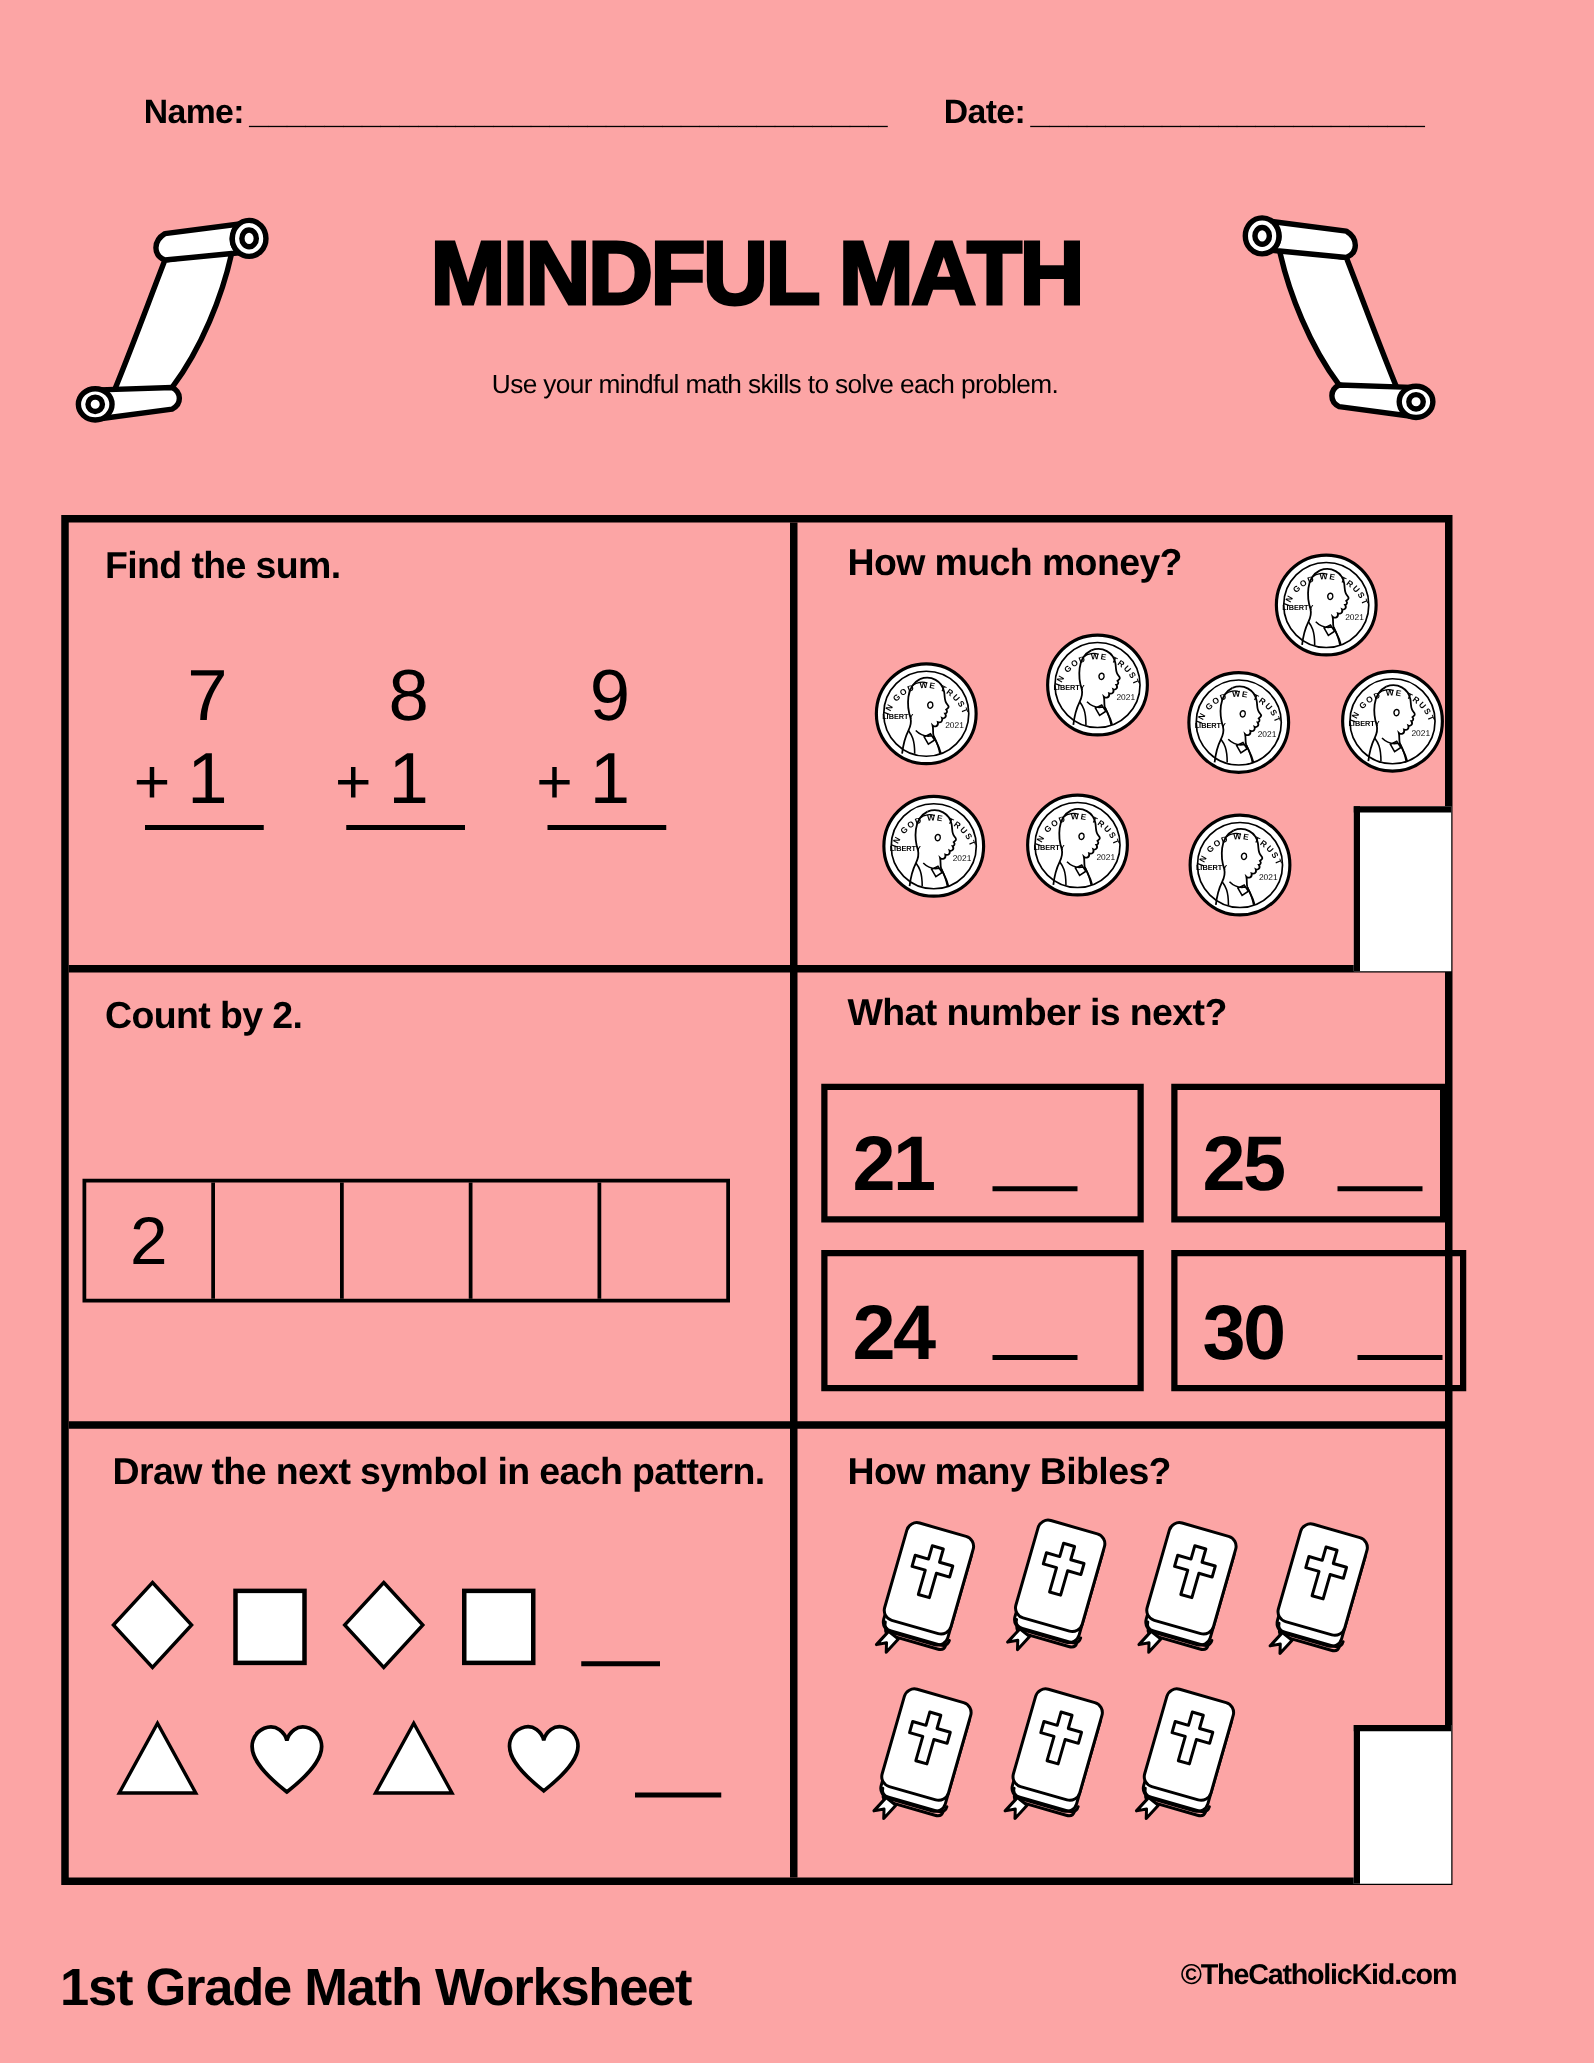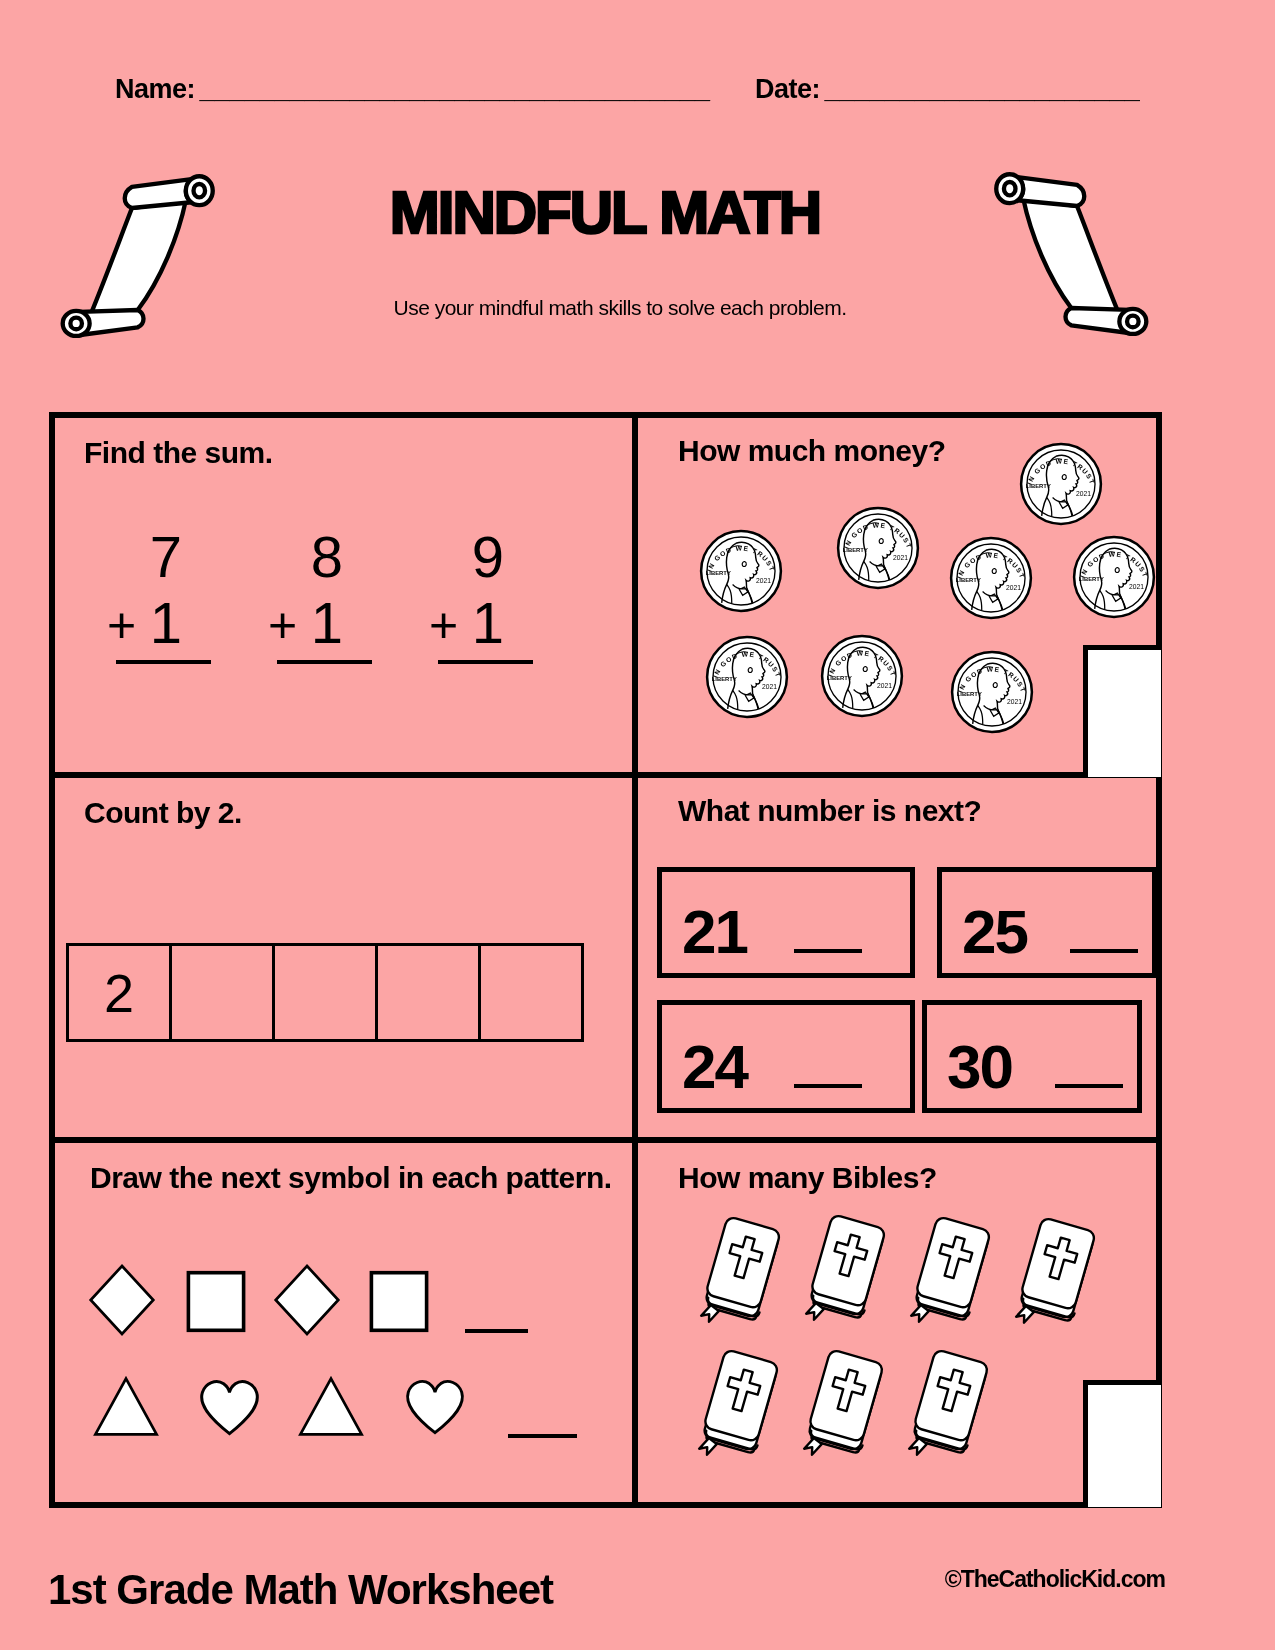--- a/index.html
+++ b/index.html
@@ -6,21 +6,21 @@
   .page{position:relative;width:1275px;height:1650px;background:#fca5a5;margin:0 auto;
         font-family:"Liberation Sans","DejaVu Sans",sans-serif;color:#000;overflow:hidden;}
   .abs{position:absolute;}
 
   
   .field-label{font-weight:bold;font-size:27px;letter-spacing:-0.5px;}
   .field-line{font-weight:bold;font-size:27px;letter-spacing:0;white-space:nowrap;}
 
   
   .main-title{left:190px;top:178px;width:830px;text-align:center;
-              font-size:60px;font-weight:bold;letter-spacing:-2px;
+              font-size:72px;font-weight:bold;letter-spacing:-2px;
               -webkit-text-stroke:2.5px #000;}
   .subtitle{left:240px;top:296px;width:760px;text-align:center;
             font-size:21px;font-weight:400;letter-spacing:-0.5px;}
 
   
   .grid{left:49px;top:412px;width:1101px;height:1084px;border:6px solid #000;}
   .vdiv{left:577px;top:0;width:6px;height:1084px;background:#000;}
   .hdiv1{left:0;top:354px;width:1101px;height:6px;background:#000;}
   .hdiv2{left:0;top:719px;width:1101px;height:6px;background:#000;}
   .cell{position:absolute;}
@@ -238,21 +238,21 @@
         <div class="blank"></div>
       </div>
       <div class="numbox narrow" style="left:299px;top:89px;width:210px;height:101px;">
         <div class="num">25</div>
         <div class="blank"></div>
       </div>
       <div class="numbox wide" style="left:19px;top:222px;width:248px;height:103px;">
         <div class="num">24</div>
         <div class="blank"></div>
       </div>
-      <div class="numbox narrow" style="left:284px;top:222px;width:210px;height:103px;">
+      <div class="numbox narrow" style="left:299px;top:222px;width:210px;height:103px;padding-left:16px;">
         <div class="num">30</div>
         <div class="blank"></div>
       </div>
     </div>
 
     <div class="cell cell-bl">
       <div class="abs sec-title" style="left:35px;top:18px;">Draw the next symbol in each pattern.</div>
 
       <svg class="shape" style="left:33px;top:120px;width:68px;height:74px;">
           <use href="#diamond"></use>

